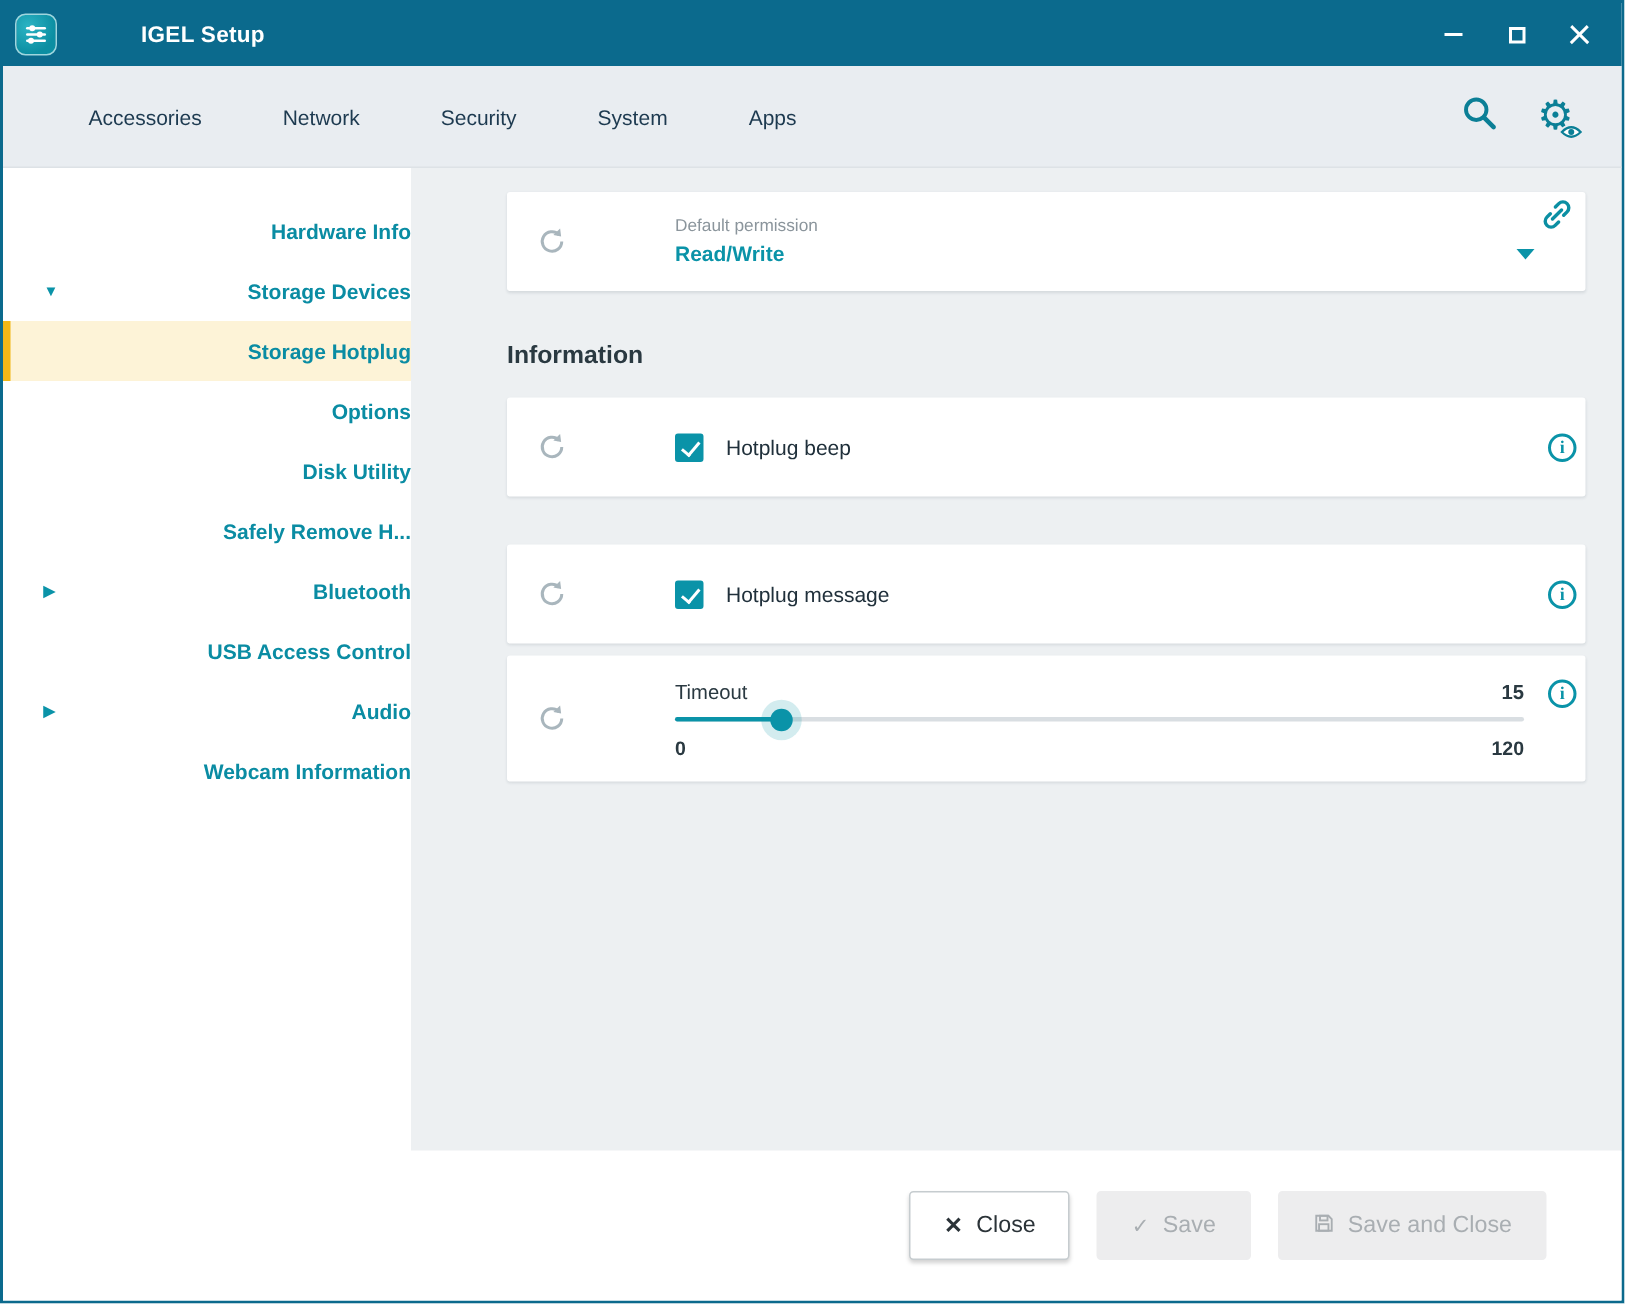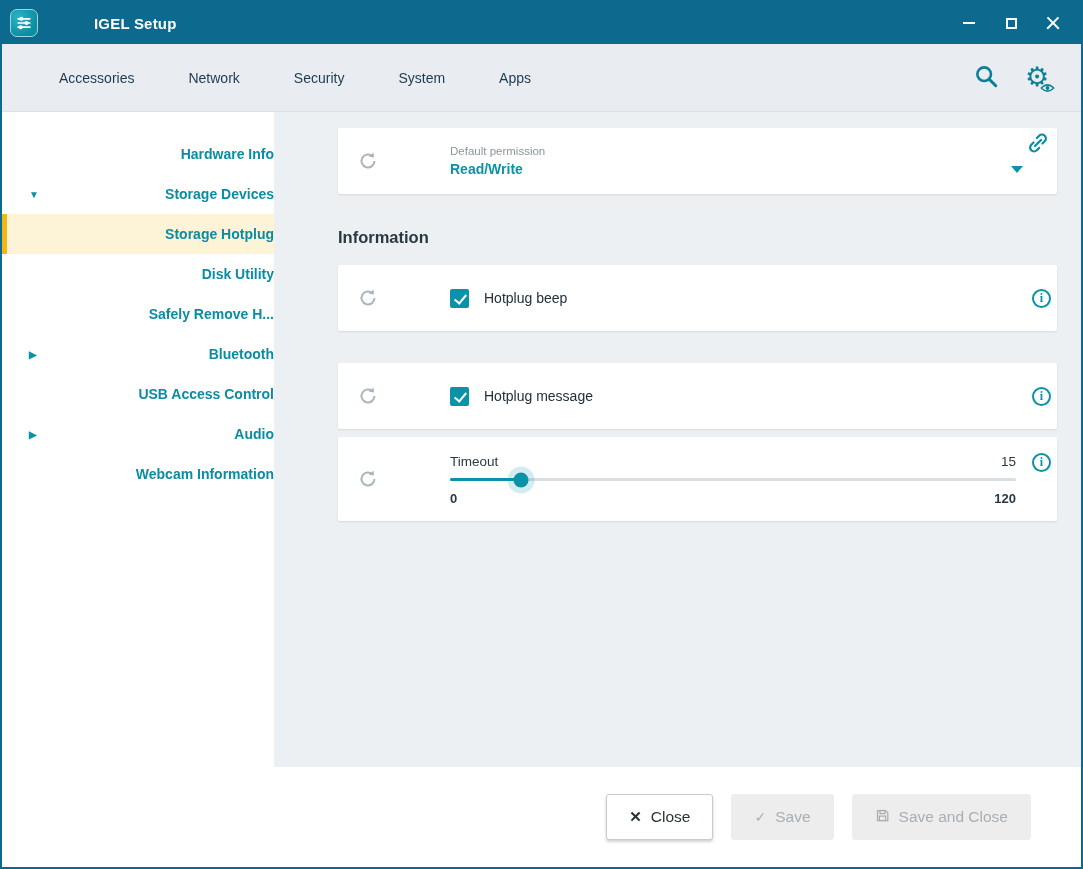--- a/index.html
+++ b/index.html
@@ -66,21 +66,21 @@
 
   .section-title { margin:34px 0 18px 0; font-size:16.5px; font-weight:bold; color:#2a3941; }
 
   .info-icon { width:19px; height:19px; border:2px solid #0a93a8; border-radius:50%; color:#0a93a8; font-size:12px; font-weight:bold; display:flex; align-items:center; justify-content:center; margin:0 6px 0 16px; flex:0 0 auto; align-self:flex-start; margin-top:16px; cursor:pointer; font-family:"Liberation Serif", serif; }
   .card.cb-row .info-icon { align-self:center; margin-top:0; }
 
   .slider-card { min-height:84px; align-items:center; }
   .slider-body { flex:1; display:flex; flex-direction:column; padding:12px 0 10px 52px; min-width:0;justify-content:space-between; }
   .slider-top, .slider-bottom { display:flex; justify-content:space-between; align-items:center; }
   .slider-top { font-size:13.5px; color:#2a3941; margin-bottom:9px; }
-  .slider-top .val { font-weight:normal; }
+  .slider-top .val { font-weight:bold; }
   .slider-bottom { font-size:13px; color:#2a3941; font-weight:bold; margin-top:10px; }
   .slider-track { position:relative; height:3px; background:#d9dee2; border-radius:2px; cursor:pointer; }
   .slider-fill { position:absolute; left:0; top:0; bottom:0; width:12.5%; background:#0a93a8; border-radius:2px; }
   .slider-thumb { position:absolute; left:12.5%; top:50%; transform:translate(-50%,-50%); width:15px; height:15px; border-radius:50%; background:#0a93a8; box-shadow:0 0 0 6px rgba(10,147,168,.18); cursor:grab; }
 
   
   .footer { height:100px; background:#fff; display:flex; align-items:center; justify-content:flex-end; gap:18px; padding-right:50px; flex:0 0 auto; }
   .btn { height:46px; padding:0 22px; display:inline-flex; align-items:center; gap:9px; font-size:15.5px; border-radius:3px; font-family:inherit; cursor:pointer; }
   .btn-close { background:#fff; border:1px solid #c6cccf; color:#2b3338; box-shadow:0 2px 3px rgba(0,0,0,.18); }
   .btn-close .bx { font-weight:bold; font-size:15px; }
@@ -157,20 +157,23 @@
     <div class="sidebar">
       <div class="side-item">
           <span>Hardware Info</span>
         </div>
       <div class="side-item">
           <span class="arrow">▼</span>
           <span>Storage Devices</span>
         </div>
       <div class="side-item child selected">
           <span>Storage Hotplug</span>
+        </div>
+      <div class="side-item child">
+          <span>Options</span>
         </div>
       <div class="side-item child">
           <span>Disk Utility</span>
         </div>
       <div class="side-item child">
           <span>Safely Remove H...</span>
         </div>
       <div class="side-item">
           <span class="arrow">▶</span>
           <span>Bluetooth</span>

